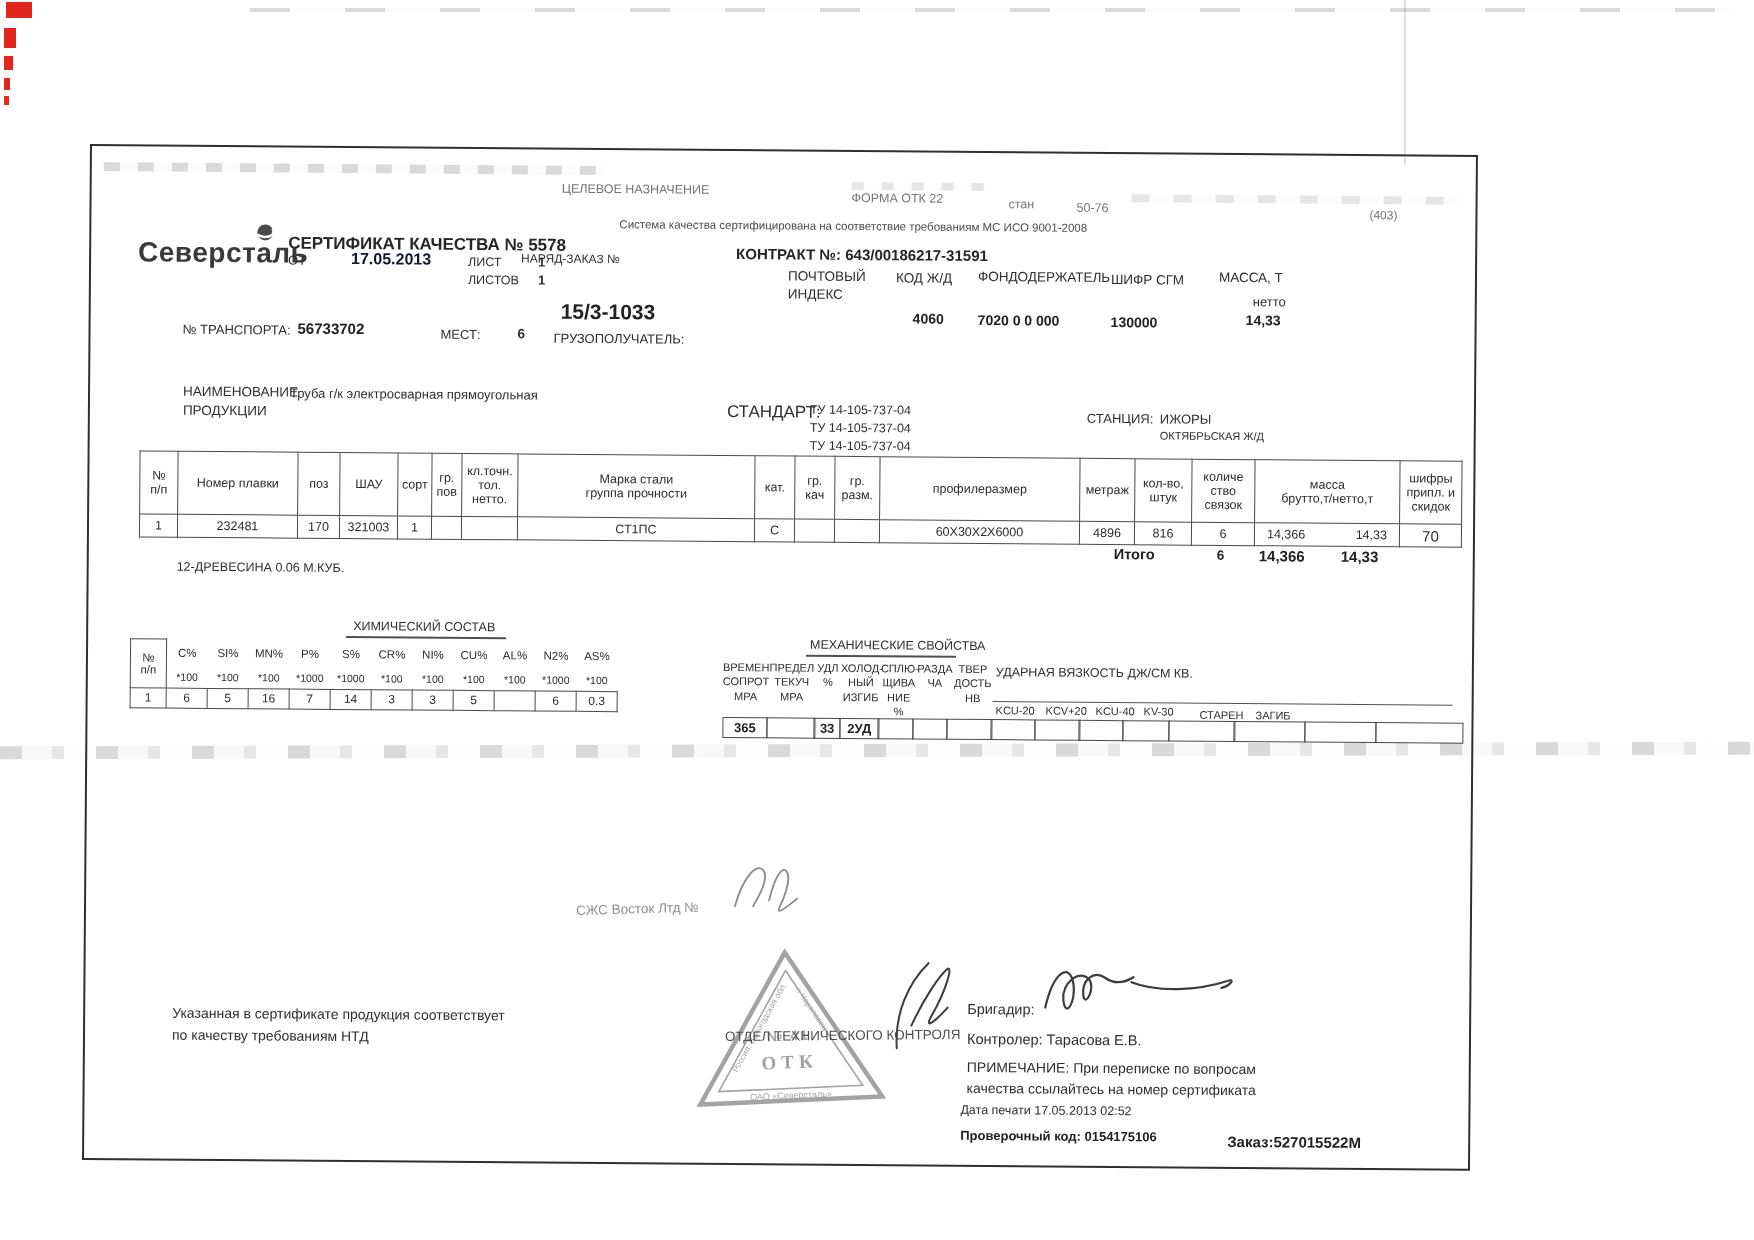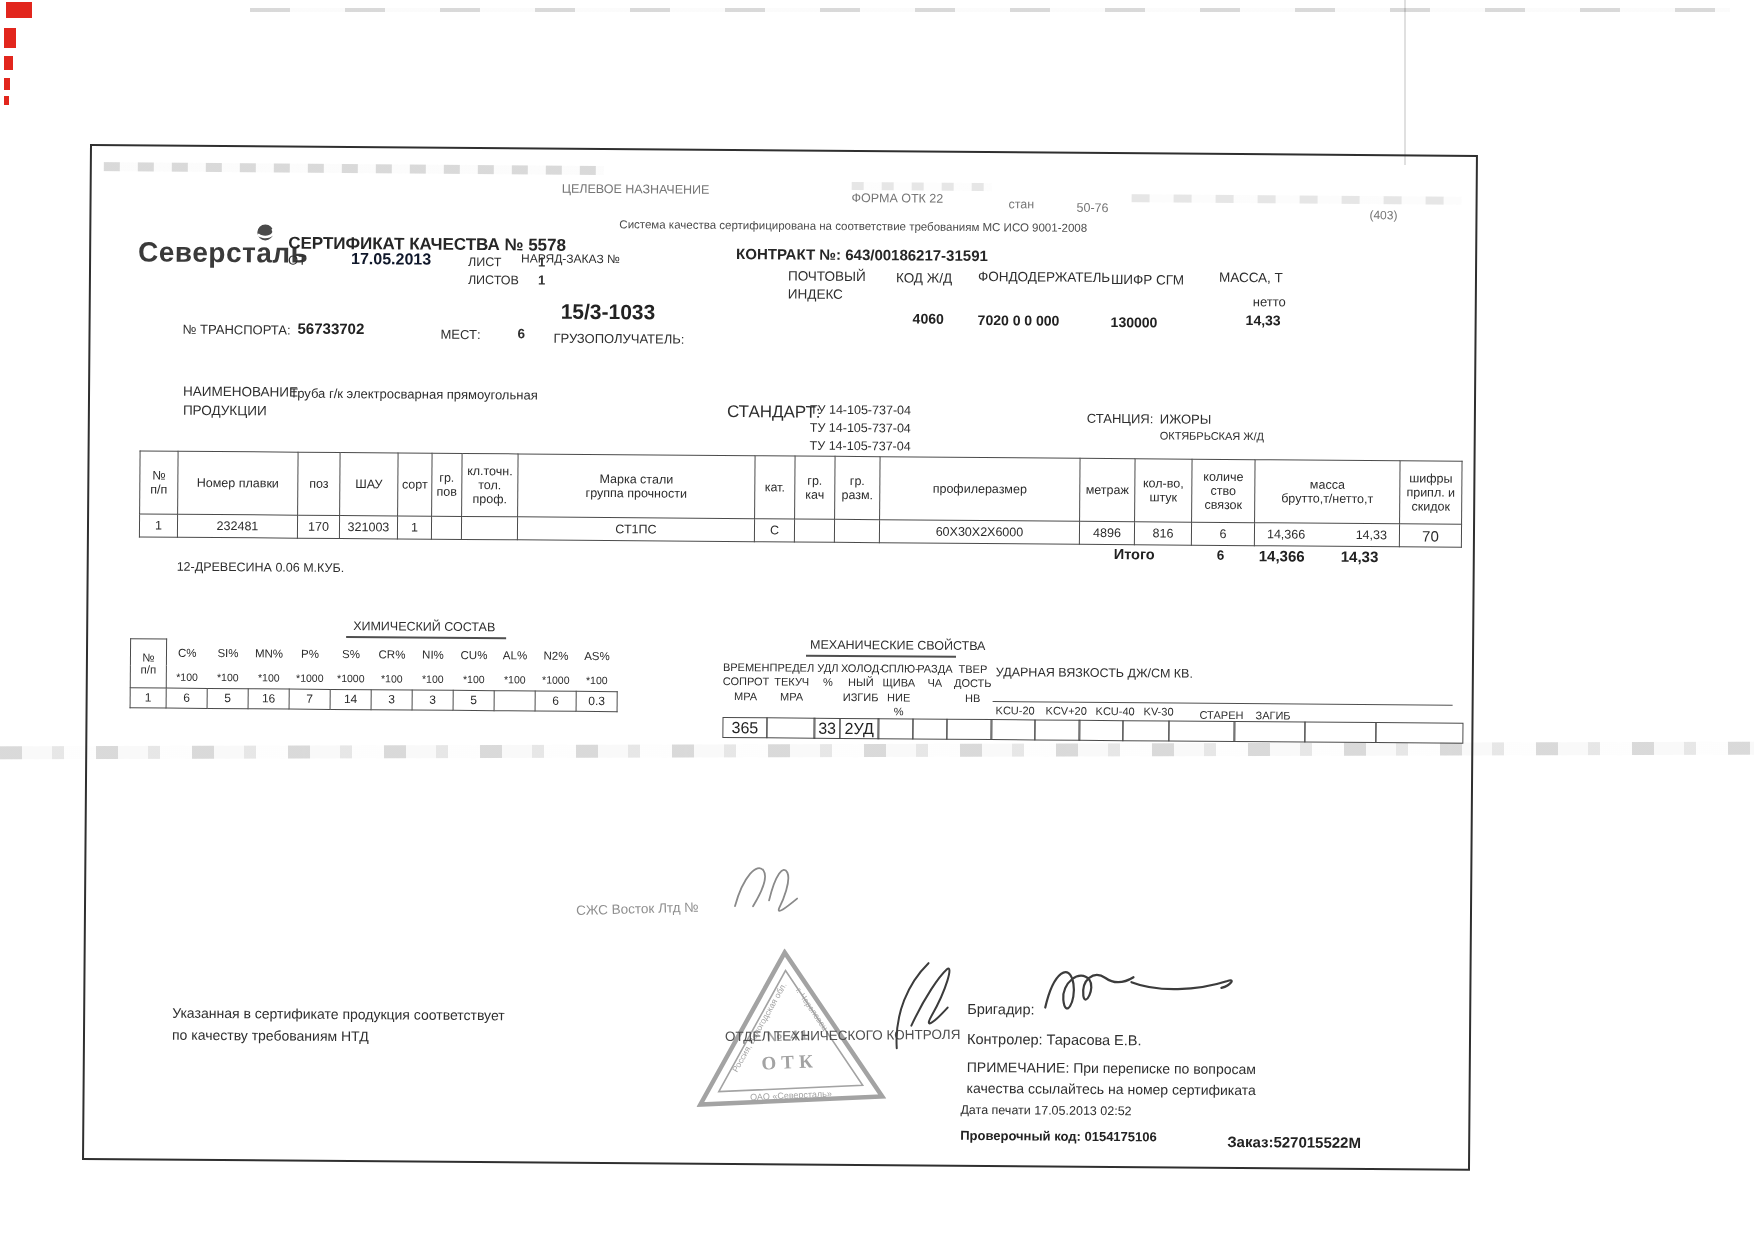--- a/index.html
+++ b/index.html
@@ -22,21 +22,21 @@
   
   .chem{position:absolute;left:42px;top:492px;border-collapse:collapse;table-layout:fixed;font-size:11.5px;color:#2b2b2b;}
   .chem td{text-align:center;vertical-align:middle;padding:0 1px;}
   .chem td.bd{border:1.4px solid #4b4b4b;}
   .chem tr.vals td{height:19px;font-size:12px;}
   .chem tr.lab td{height:26px;}
   .chem tr.mul td{height:22px;font-size:10.5px;}
   
   .mh{position:absolute;font-size:11px;line-height:1.3;color:#2b2b2b;text-align:center;}
   .mvals{position:absolute;left:635px;top:566px;display:flex;}
-  .mvals div{height:19px;border:1.4px solid #4b4b4b;margin-left:-1.4px;font-size:16px;font-weight:normal;
+  .mvals div{height:19px;border:1.4px solid #4b4b4b;margin-left:-1.4px;font-size:13px;font-weight:bold;
              display:flex;align-items:center;justify-content:center;color:#222;}
   .mvals div:first-child{margin-left:0;}
   .rule{position:absolute;height:1.6px;background:#4f4f4f;}
   
   .streak{position:absolute;filter:blur(0.7px);}
   .redmark{position:absolute;background:#e2261d;}
   #concord{position:absolute;left:1447px;top:1178px;display:flex;align-items:center;}
   #concord .txt{font-size:16px;font-weight:bold;letter-spacing:6px;color:#72808f;margin-left:10px;}
 </style>
 </head>
@@ -139,21 +139,21 @@
         <th class="pre">№
 п/п</th>
         <th class="pre">Номер плавки</th>
         <th class="pre">поз</th>
         <th class="pre">ШАУ</th>
         <th class="pre">сорт</th>
         <th class="pre">гр.
 пов</th>
         <th class="pre">кл.точн.
 тол.
-проф.</th>
+нетто.</th>
         <th class="pre">Марка стали
 группа прочности</th>
         <th class="pre">кат.</th>
         <th class="pre">гр.
 кач</th>
         <th class="pre">гр.
 разм.</th>
         <th class="pre">профилеразмер</th>
         <th class="pre">метраж</th>
         <th class="pre">кол-во,

